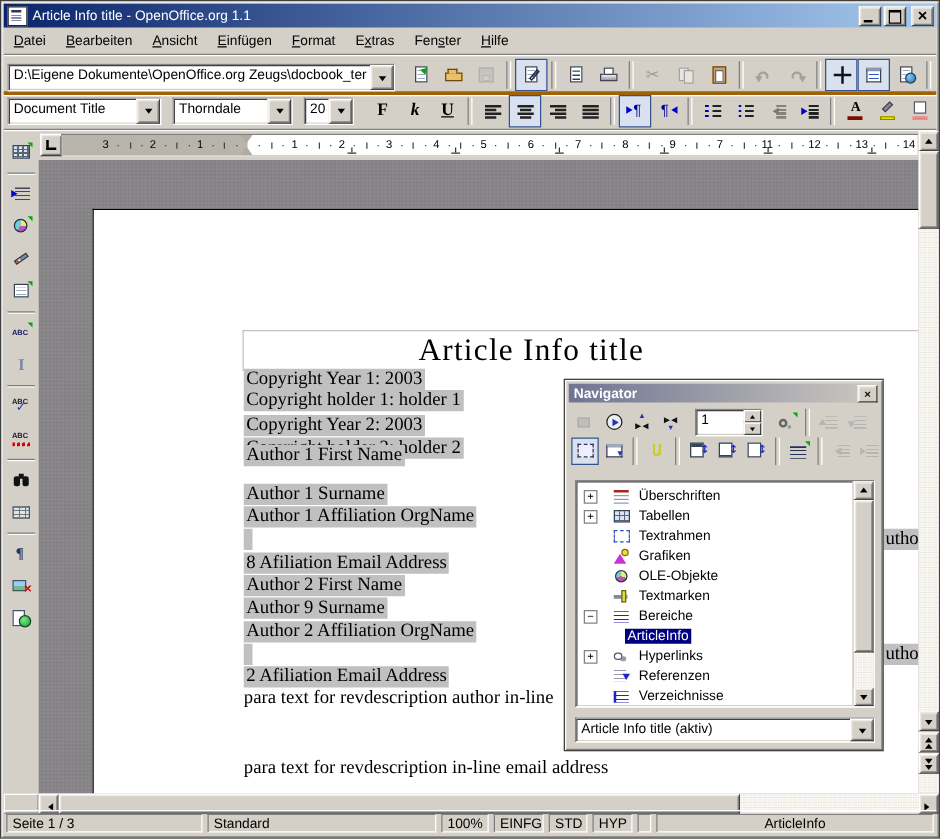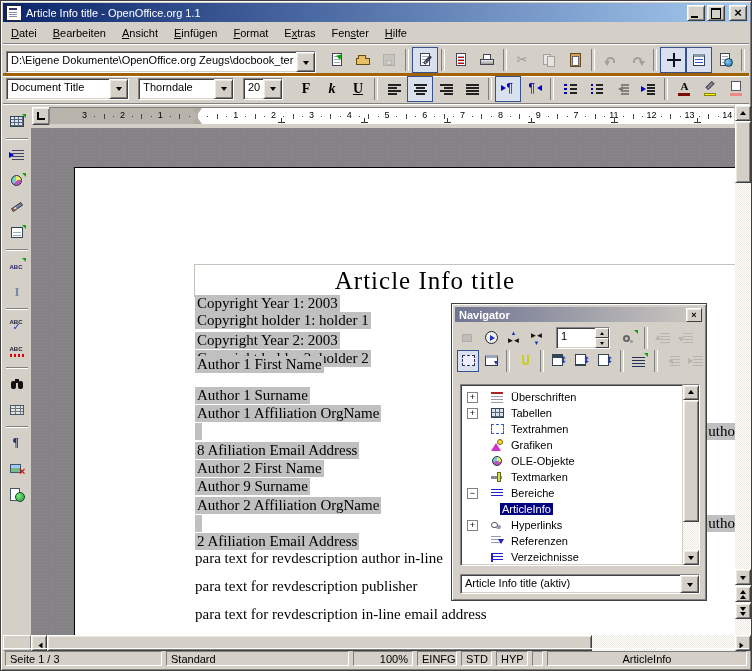--- a/index.html
+++ b/index.html
@@ -155,21 +155,21 @@
   .dbl .t.u{border-bottom:4px solid #000;border-top:none}
   .dbl .t.d{border-top:4px solid #000;border-bottom:none}
   .hsb{position:absolute;left:30px;top:634px;width:720px;height:16px}
   .corner{position:absolute;left:2px;top:634px;width:28px;height:16px;background:#d4d0c8;
           border:1px solid;border-color:#fff #808080 #808080 #fff;box-sizing:border-box}
   
   .statusbar{position:absolute;left:2px;right:2px;bottom:2px;height:19px;display:flex;align-items:center;
              gap:4px;padding:0 2px;border-top:1px solid #fff}
   .scell{height:15px;line-height:14px;padding:0 4px;box-sizing:border-box;
          border:1px solid;border-color:#808080 #fff #fff #808080;white-space:nowrap;overflow:hidden}
-  .sc-page{width:157px}.sc-style{width:183px}.sc-zoom{width:60px;text-align:right}
+  .sc-page{width:157px}.sc-style{width:183px}.sc-zoom{width:38px;text-align:right}
   .sc-ins{width:40px;text-align:center}.sc-sel{width:31px;text-align:center}.sc-hyp{width:32px;text-align:center}
   .sc-blank{width:11px}.sc-section{flex:1;text-align:center}
   
   .icon{position:relative;width:17px;height:16px;display:inline-block;flex:none}
   .icon::before,.icon::after{content:"";position:absolute;box-sizing:border-box}
   .ic-new-document::before,.ic-edit-file::before,.ic-export-pdf::before,.ic-hyperlink-dialog::before{
      left:3px;top:1px;width:10px;height:13px;background-color:#fff;border:1px solid #445;
      background-image:repeating-linear-gradient(#9ab 0 1px,transparent 1px 3px);
      background-size:6px 8px;background-position:1px 2px;background-repeat:no-repeat}
   .ic-new-document::after{right:1px;top:0;border:3px solid transparent;border-left:5px solid #0a0;transform:rotate(-45deg)}
@@ -628,21 +628,20 @@
         <div class="docline" style="top: 219px;"><span class="hl">Author 1 Surname</span></div>
         <div class="docline" style="top: 237px;"><span class="hl">Author 1 Affiliation OrgName</span></div>
         <div class="docline" style="top: 255px;"><span class="hl"></span><span class="fragment">utho</span></div>
         <div class="docline" style="top: 274px;"><span class="hl">8 Afiliation Email Address</span></div>
         <div class="docline" style="top: 292px;"><span class="hl">Author 2 First Name</span></div>
         <div class="docline" style="top: 310px;"><span class="hl">Author 9 Surname</span></div>
         <div class="docline" style="top: 329px;"><span class="hl">Author 2 Affiliation OrgName</span></div>
         <div class="docline" style="top: 347px;"><span class="hl"></span><span class="fragment">utho</span></div>
         <div class="docline" style="top: 365px;"><span class="hl">2 Afiliation Email Address</span></div>
         <div class="para" style="top: 382px;">para text for revdescription author in-line</div>
-        <div class="para" style="top: 410px;">para text for revdescription publisher</div>
         <div class="para" style="top: 438px;">para text for revdescription in-line email address</div>
       </div>
 
     <div class="navwin">
       <div class="nav-title">
         <span>Navigator</span>
         <span class="nav-close">×</span>
       </div>
       <div class="nav-tb nav-tb1" id="navtb1">
           <div class="nav-btn disabled">

